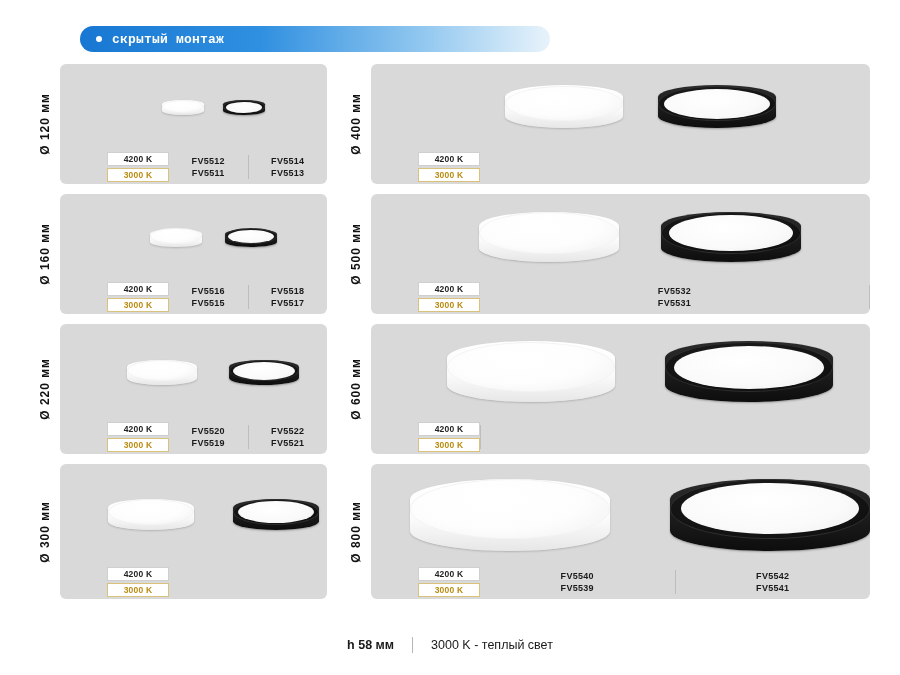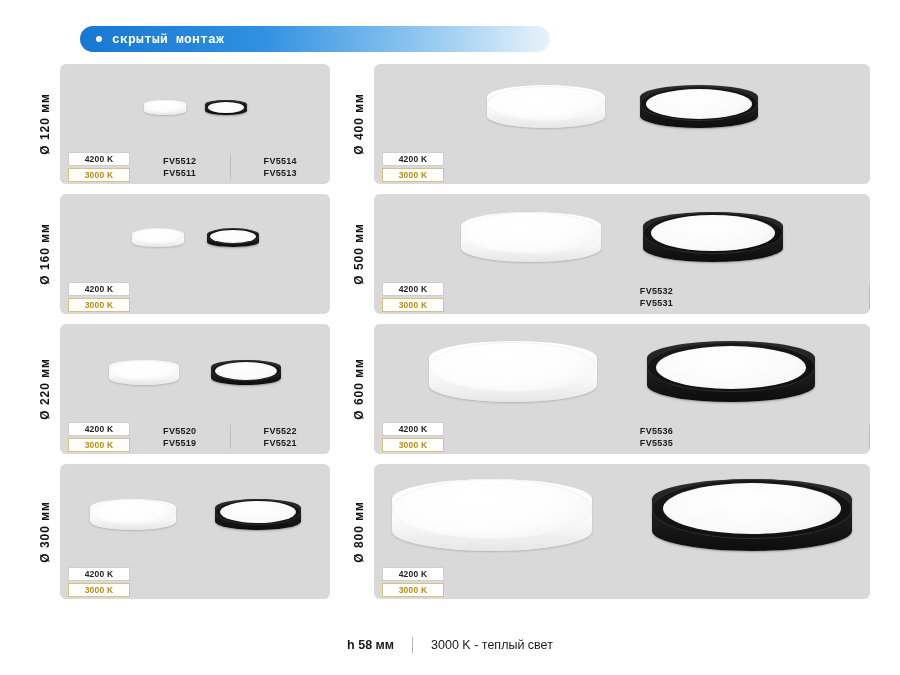--- a/index.html
+++ b/index.html
@@ -73,20 +73,21 @@
   }
   .panel {
     flex: 1;
     background: #d9d9d9;
     border-radius: 6px;
     position: relative;
     display: flex;
     flex-direction: column;
     justify-content: flex-end;
     overflow: hidden;
+    padding-left: 39px;
   }
   .lamps {
     flex: 1;
     display: flex;
     align-items: center;
     justify-content: center;
     gap: 0px;
     position: relative;
   }
 
@@ -248,20 +249,31 @@
               <div class="body" style="height: 18px;"></div>
               <div class="top" style="height: 16px;"></div>
               <div class="lens" style="left: 3px; right: 3px; top: 2px; height: 13px;"></div>
             </div>
           </div>
           <div class="labels">
             <div class="kelvin">
               <div class="cool">4200 K</div>
               <div class="warm">3000 K</div>
             </div>
+            <div class="codes">
+              <div class="codecell">
+                <span>FV5516</span>
+                <span>FV5515</span>
+              </div>
+              <div class="vdiv"></div>
+              <div class="codecell">
+                <span>FV5518</span>
+                <span>FV5517</span>
+              </div>
+            </div>
           </div>
         </div>
       </div>
       <div class="row" style="height: 130px;">
         <div class="diam">
           <span>Ø 220 мм</span>
         </div>
         <div class="panel">
           <div class="lamps" style="gap: 32px;">
             <div class="lamp white" style="width: 70px; height: 25px;">
@@ -389,24 +401,20 @@
               <div class="top" style="height: 50px;"></div>
               <div class="lens" style="left: 9px; right: 9px; top: 4px; height: 43px;"></div>
             </div>
           </div>
           <div class="labels">
             <div class="kelvin">
               <div class="cool">4200 K</div>
               <div class="warm">3000 K</div>
             </div>
             <div class="codes">
-              <div class="codecell">
-                <span>FV5536</span>
-                <span>FV5535</span>
-              </div>
               <div class="vdiv"></div>
             </div>
           </div>
         </div>
       </div>
       <div class="row" style="height: 135px;">
         <div class="diam">
           <span>Ø 800 мм</span>
         </div>
         <div class="panel">
@@ -418,20 +426,31 @@
             <div class="lamp black" style="width: 200px; height: 72px;">
               <div class="body" style="height: 72px;"></div>
               <div class="top" style="height: 60px;"></div>
               <div class="lens" style="left: 11px; right: 11px; top: 4px; height: 51px;"></div>
             </div>
           </div>
           <div class="labels">
             <div class="kelvin">
               <div class="cool">4200 K</div>
               <div class="warm">3000 K</div>
+            </div>
+            <div class="codes">
+              <div class="codecell">
+                <span>FV5540</span>
+                <span>FV5539</span>
+              </div>
+              <div class="vdiv"></div>
+              <div class="codecell">
+                <span>FV5542</span>
+                <span>FV5541</span>
+              </div>
             </div>
           </div>
         </div>
       </div>
     </div>
 </div>
 
 <div class="footer">
   <span class="strong">h 58 мм</span>
   <span class="sep"></span>

